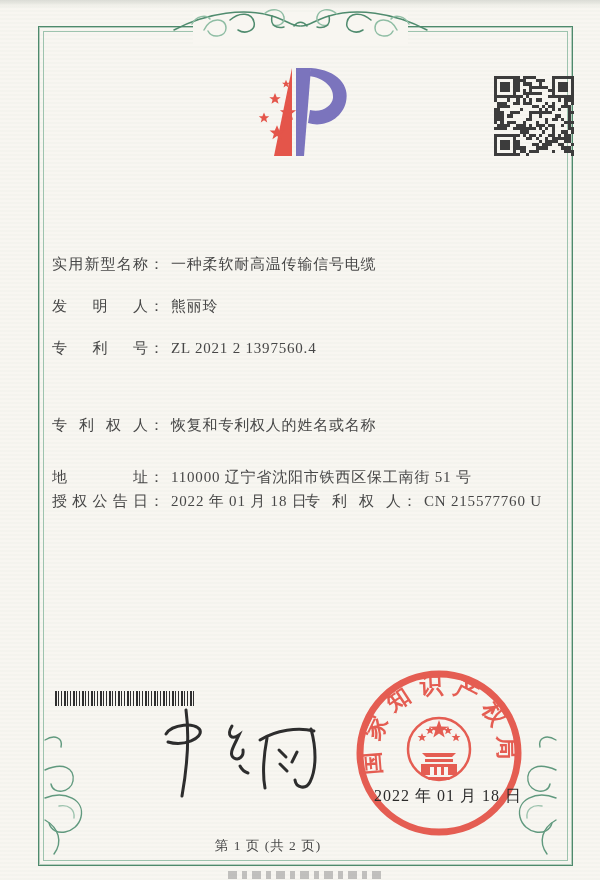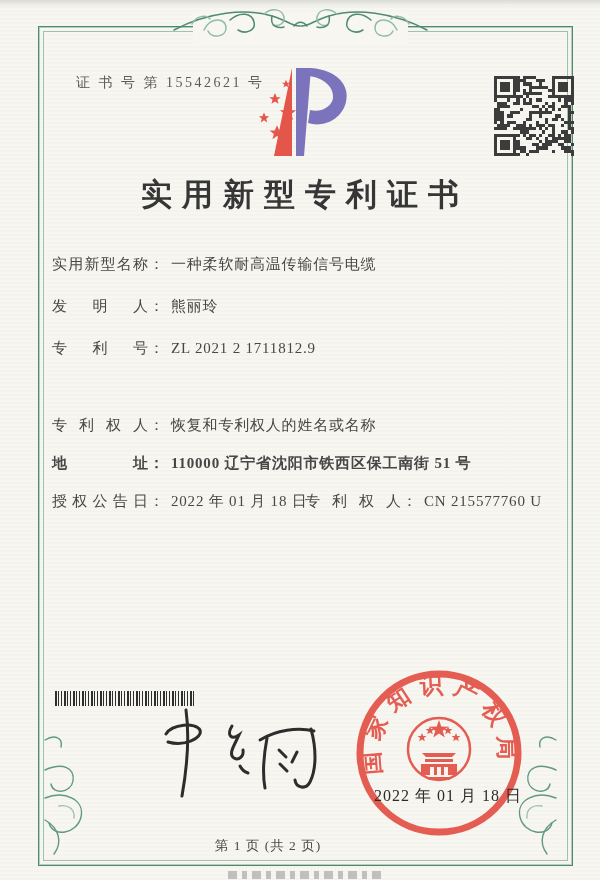--- a/index.html
+++ b/index.html
@@ -21,21 +21,21 @@
   .logo{position:absolute;left:238px;top:62px;width:125px;height:106px;}
   .qr{position:absolute;left:494px;top:76px;width:80px;height:80px;}
   .qr i{position:absolute;background:#3c3c3c;}
   .doc-title{position:absolute;left:0;top:174px;width:600px;text-align:center;
     font-size:31px;font-weight:bold;letter-spacing:10px;text-indent:10px;color:#363636;}
   
   .row{position:absolute;left:52px;font-size:15px;white-space:nowrap;color:#474747;}
   .lbl{display:inline-block;width:97px;text-align:justify;text-align-last:justify;letter-spacing:1px;vertical-align:bottom;}
   .val{margin-left:7px;letter-spacing:.8px;}
   .r1{top:255px;} .r2{top:297px;} .r3{top:339px;} .r4{top:381px;}
-  .r5{top:416px;} .r6{top:454px;font-weight:bold;} .r7{top:492px;}
+  .r5{top:416px;} .r6{top:468px;} .r7{top:492px;}
   .grant-no-group{position:absolute;left:253px;top:0;}
   
   .notice{position:absolute;left:52px;top:524px;width:498px;font-size:14.5px;line-height:19.5px;
     font-style:italic;color:#4a4a4a;letter-spacing:.4px;}
   .notice p{margin:0;text-indent:2em;text-align:justify;}
   
   .barcode{position:absolute;left:55px;top:691px;width:140px;height:15px;
     background:
       repeating-linear-gradient(90deg,#2f2f2f 0 1px,transparent 1px 3px),
       repeating-linear-gradient(90deg,#2f2f2f 0 2px,transparent 2px 9px),
@@ -78,21 +78,20 @@
     <g fill="none" stroke="#4f8b6e" stroke-width="1.5" stroke-linecap="round" transform="translate(265,0) scale(-1,1)">
       <path d="M6,30 C40,12 78,8 104,16 C118,20 126,27 132,26"></path>
       <path d="M36,30 c6,-13 22,-13 22,-2 c0,9 -14,11 -18,3" stroke="#8fbda4"></path>
       <path d="M62,20 c10,-9 22,-7 24,2 c2,8 -8,13 -16,8"></path>
       <path d="M96,14 c8,-7 18,-5 20,3 c1,6 -5,10 -11,8" stroke="#8fbda4"></path>
       <path d="M104,16 c-2,9 4,13 12,11"></path>
       <path d="M24,24 c4,-8 14,-10 18,-5" stroke="#8fbda4"></path>
     </g>
   </svg>
 
-  <div class="cert-no">证 书 号 第 15542621 号</div>
 
   <svg class="logo" viewBox="0 0 125 106">
     <defs>
       <polygon id="star" points="0,-10 2.9,-3.1 9.5,-3.1 4.0,1.2 5.9,8.1 0,4 -5.9,8.1 -4.0,1.2 -9.5,-3.1 -2.9,-3.1"></polygon>
     </defs>
     <polygon points="54,6 54,94 36,94" fill="#e4554a"></polygon>
     <polygon points="58,6 73,6 66,94 58,94" fill="#7b74bd"></polygon>
     <path d="M73,6 C100,8 112,24 108,40 C104,57 86,66 70,61 L72,48 C84,51 94,44 95,36 C96,25 86,16 71,14 Z" fill="#7b74bd"></path>
     <g fill="#e4554a">
       <use href="#star" transform="translate(48,22) scale(0.42)"></use>
@@ -422,30 +421,29 @@
       <i style="left: 8%; top: 96%; width: 4%; height: 4%;"></i>
       <i style="left: 12%; top: 96%; width: 4%; height: 4%;"></i>
       <i style="left: 16%; top: 96%; width: 4%; height: 4%;"></i>
       <i style="left: 20%; top: 96%; width: 4%; height: 4%;"></i>
       <i style="left: 24%; top: 96%; width: 4%; height: 4%;"></i>
       <i style="left: 28%; top: 96%; width: 4%; height: 4%;"></i>
       <i style="left: 40%; top: 96%; width: 4%; height: 4%;"></i>
       <i style="left: 96%; top: 96%; width: 4%; height: 4%;"></i>
     </div>
 
-  <div class="doc-title">实用新型专利证书</div>
 
   <div class="row r1">
     <span class="lbl">实用新型名称</span><span>：</span><span class="val">一种柔软耐高温传输信号电缆</span>
   </div>
   <div class="row r2">
     <span class="lbl">发明人</span><span>：</span><span class="val">熊丽玲</span>
   </div>
   <div class="row r3">
-    <span class="lbl">专利号</span><span>：</span><span class="val">ZL 2021 2 1711812.9</span>
+    <span class="lbl">专利号</span><span>：</span><span class="val">ZL 2021 2 1397560.4</span>
   </div>
   <div class="row r5">
     <span class="lbl">专利权人</span><span>：</span><span class="val">恢复和专利权人的姓名或名称</span>
   </div>
   <div class="row r6">
     <span class="lbl">地址</span><span>：</span><span class="val">110000 辽宁省沈阳市铁西区保工南街 51 号</span>
   </div>
   <div class="row r7">
     <span class="lbl">授权公告日</span><span>：</span><span class="val">2022 年 01 月 18 日</span>
     <span class="grant-no-group">

